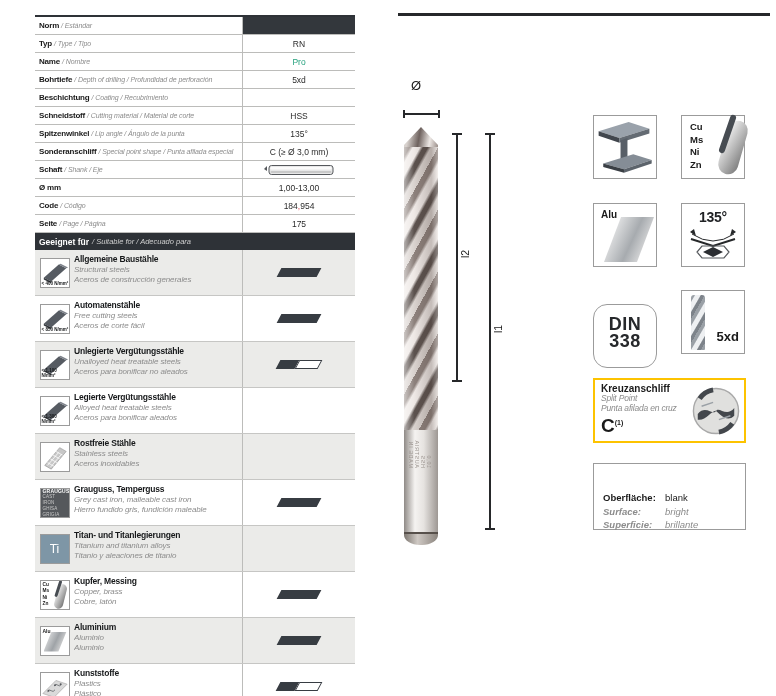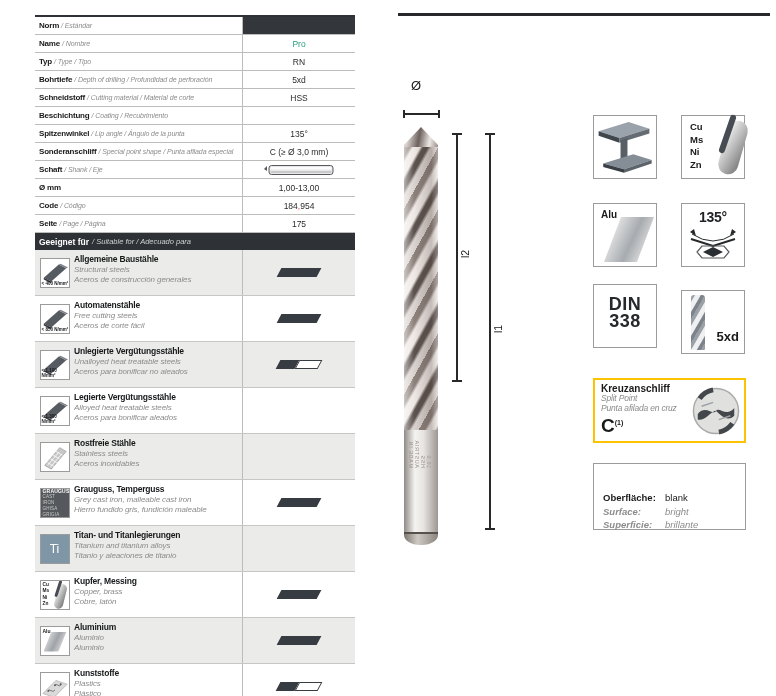--- a/index.html
+++ b/index.html
@@ -129,54 +129,54 @@
 
   <div class="spec-table">
     <div id="specRows">
         <div class="spec-row style-dark">
     <div class="spec-label">
             <b class="lbl">Norm</b>
             <span class="trans"> / Estándar</span>
           </div>
     <div class="spec-value"></div>
   </div>
+        <div class="spec-row">
+    <div class="spec-label">
+            <b class="lbl">Typ</b>
+            <span class="trans"> / Type / Tipo</span>
+          </div>
+    <div class="spec-value">RN</div>
+  </div>
         <div class="spec-row style-green">
     <div class="spec-label">
             <b class="lbl">Name</b>
             <span class="trans"> / Nombre</span>
           </div>
     <div class="spec-value">Pro</div>
   </div>
         <div class="spec-row">
     <div class="spec-label">
-            <b class="lbl">Typ</b>
-            <span class="trans"> / Type / Tipo</span>
-          </div>
-    <div class="spec-value">RN</div>
-  </div>
-        <div class="spec-row">
-    <div class="spec-label">
             <b class="lbl">Bohrtiefe</b>
             <span class="trans"> / Depth of drilling / Profundidad de perforación</span>
           </div>
     <div class="spec-value">5xd</div>
   </div>
         <div class="spec-row">
     <div class="spec-label">
+            <b class="lbl">Beschichtung</b>
+            <span class="trans"> / Coating / Recubrimiento</span>
+          </div>
+    <div class="spec-value"></div>
+  </div>
+        <div class="spec-row">
+    <div class="spec-label">
             <b class="lbl">Schneidstoff</b>
             <span class="trans"> / Cutting material / Material de corte</span>
           </div>
     <div class="spec-value">HSS</div>
-  </div>
-        <div class="spec-row">
-    <div class="spec-label">
-            <b class="lbl">Beschichtung</b>
-            <span class="trans"> / Coating / Recubrimiento</span>
-          </div>
-    <div class="spec-value"></div>
   </div>
         <div class="spec-row">
     <div class="spec-label">
             <b class="lbl">Spitzenwinkel</b>
             <span class="trans"> / Lip angle / Ángulo de la punta</span>
           </div>
     <div class="spec-value">135°</div>
   </div>
         <div class="spec-row">
     <div class="spec-label">
@@ -480,21 +480,21 @@
     <div class="angle-lbl">135°</div>
     <svg class="angle-svg" width="54" height="34" viewBox="0 0 54 34">
       <path d="M6,8 Q27,22 48,8" fill="none" stroke="#26282a" stroke-width="1"></path>
       <polygon points="4,6 10,10 8,3" fill="#26282a"></polygon>
       <polygon points="50,6 44,10 46,3" fill="#26282a"></polygon>
       <path d="M5,13 L27,20 L49,13" fill="none" stroke="#26282a" stroke-width="2"></path>
       <polygon points="16,20 38,20 43,26 38,32 16,32 11,26" fill="none" stroke="#55585c" stroke-width="1.2"></polygon>
       <path d="M17,26 L27,21 L37,26 L27,31 Z" fill="#2b2e32"></path>
     </svg>
   </div>
-  <div class="icon-box" style="left:593px;top:284px;">
+  <div class="icon-box" style="left:593px;top:304px;border-radius:14px;">
     <div class="din-box-text">
       <div>DIN</div>
       <div>338</div>
     </div>
   </div>
   <div class="icon-box" style="left:681px;top:290px;">
     <div class="mini-drill"></div>
     <div class="fivexd-lbl">5xd</div>
   </div>
 

